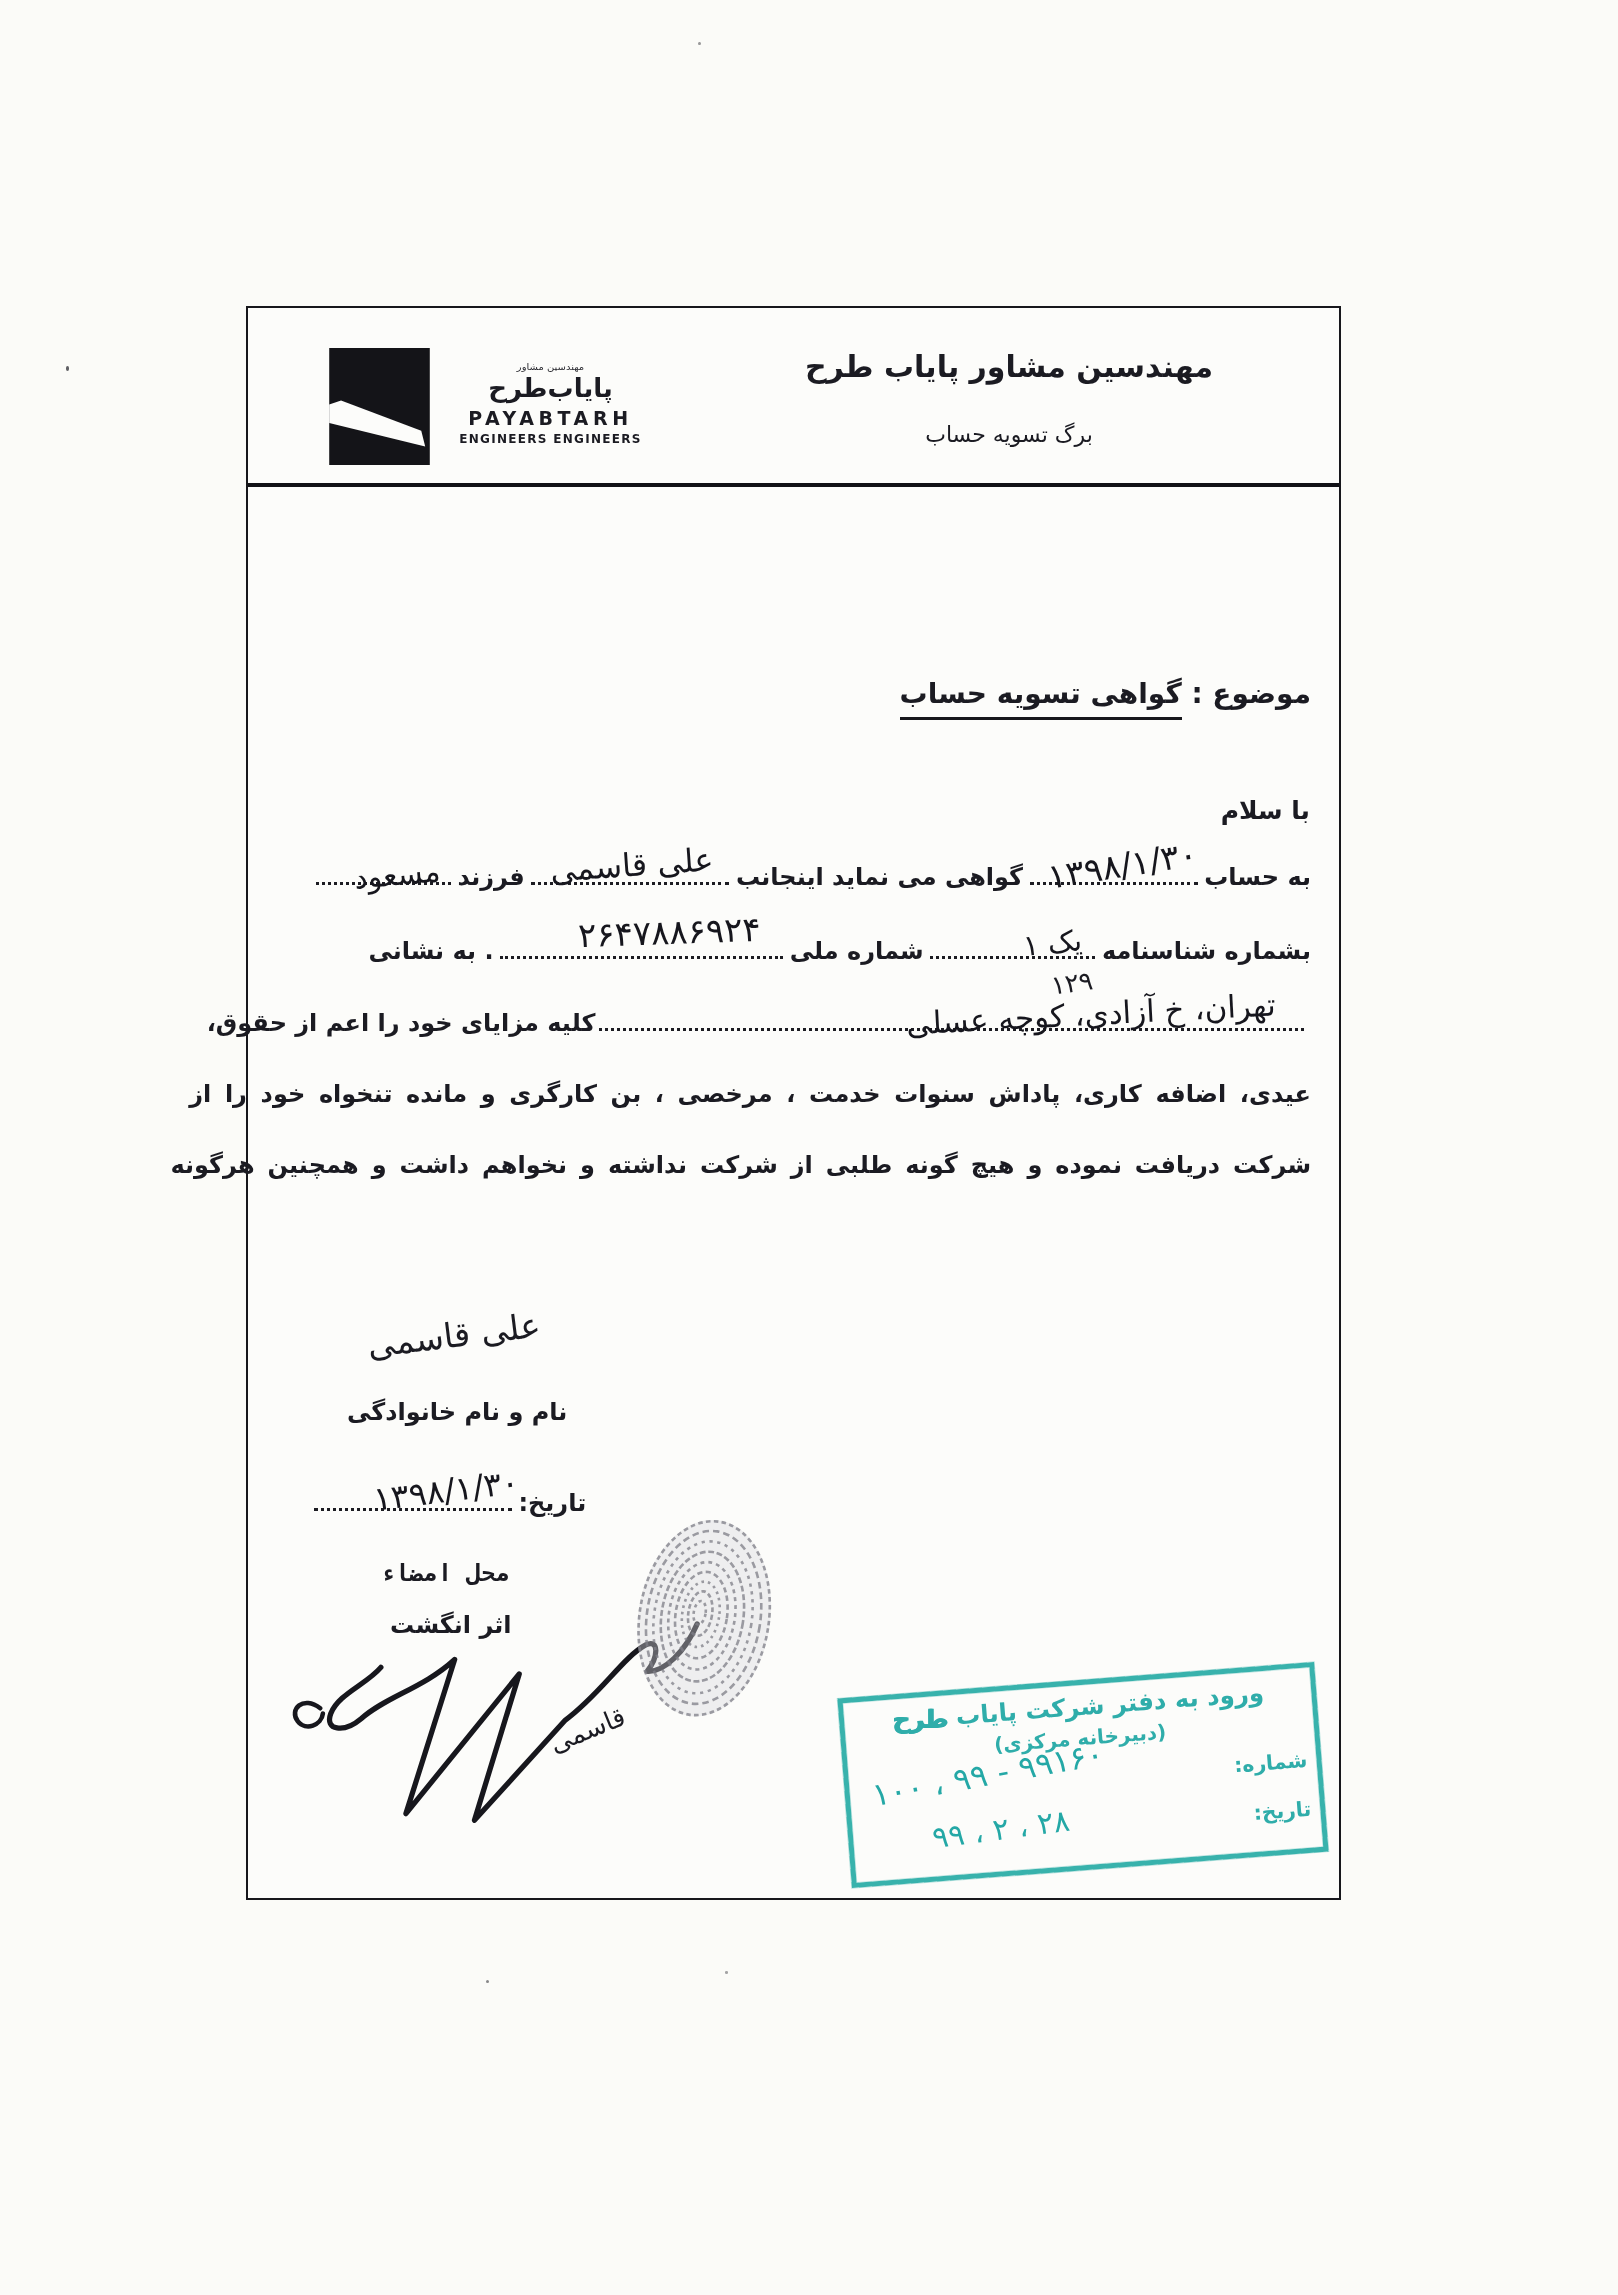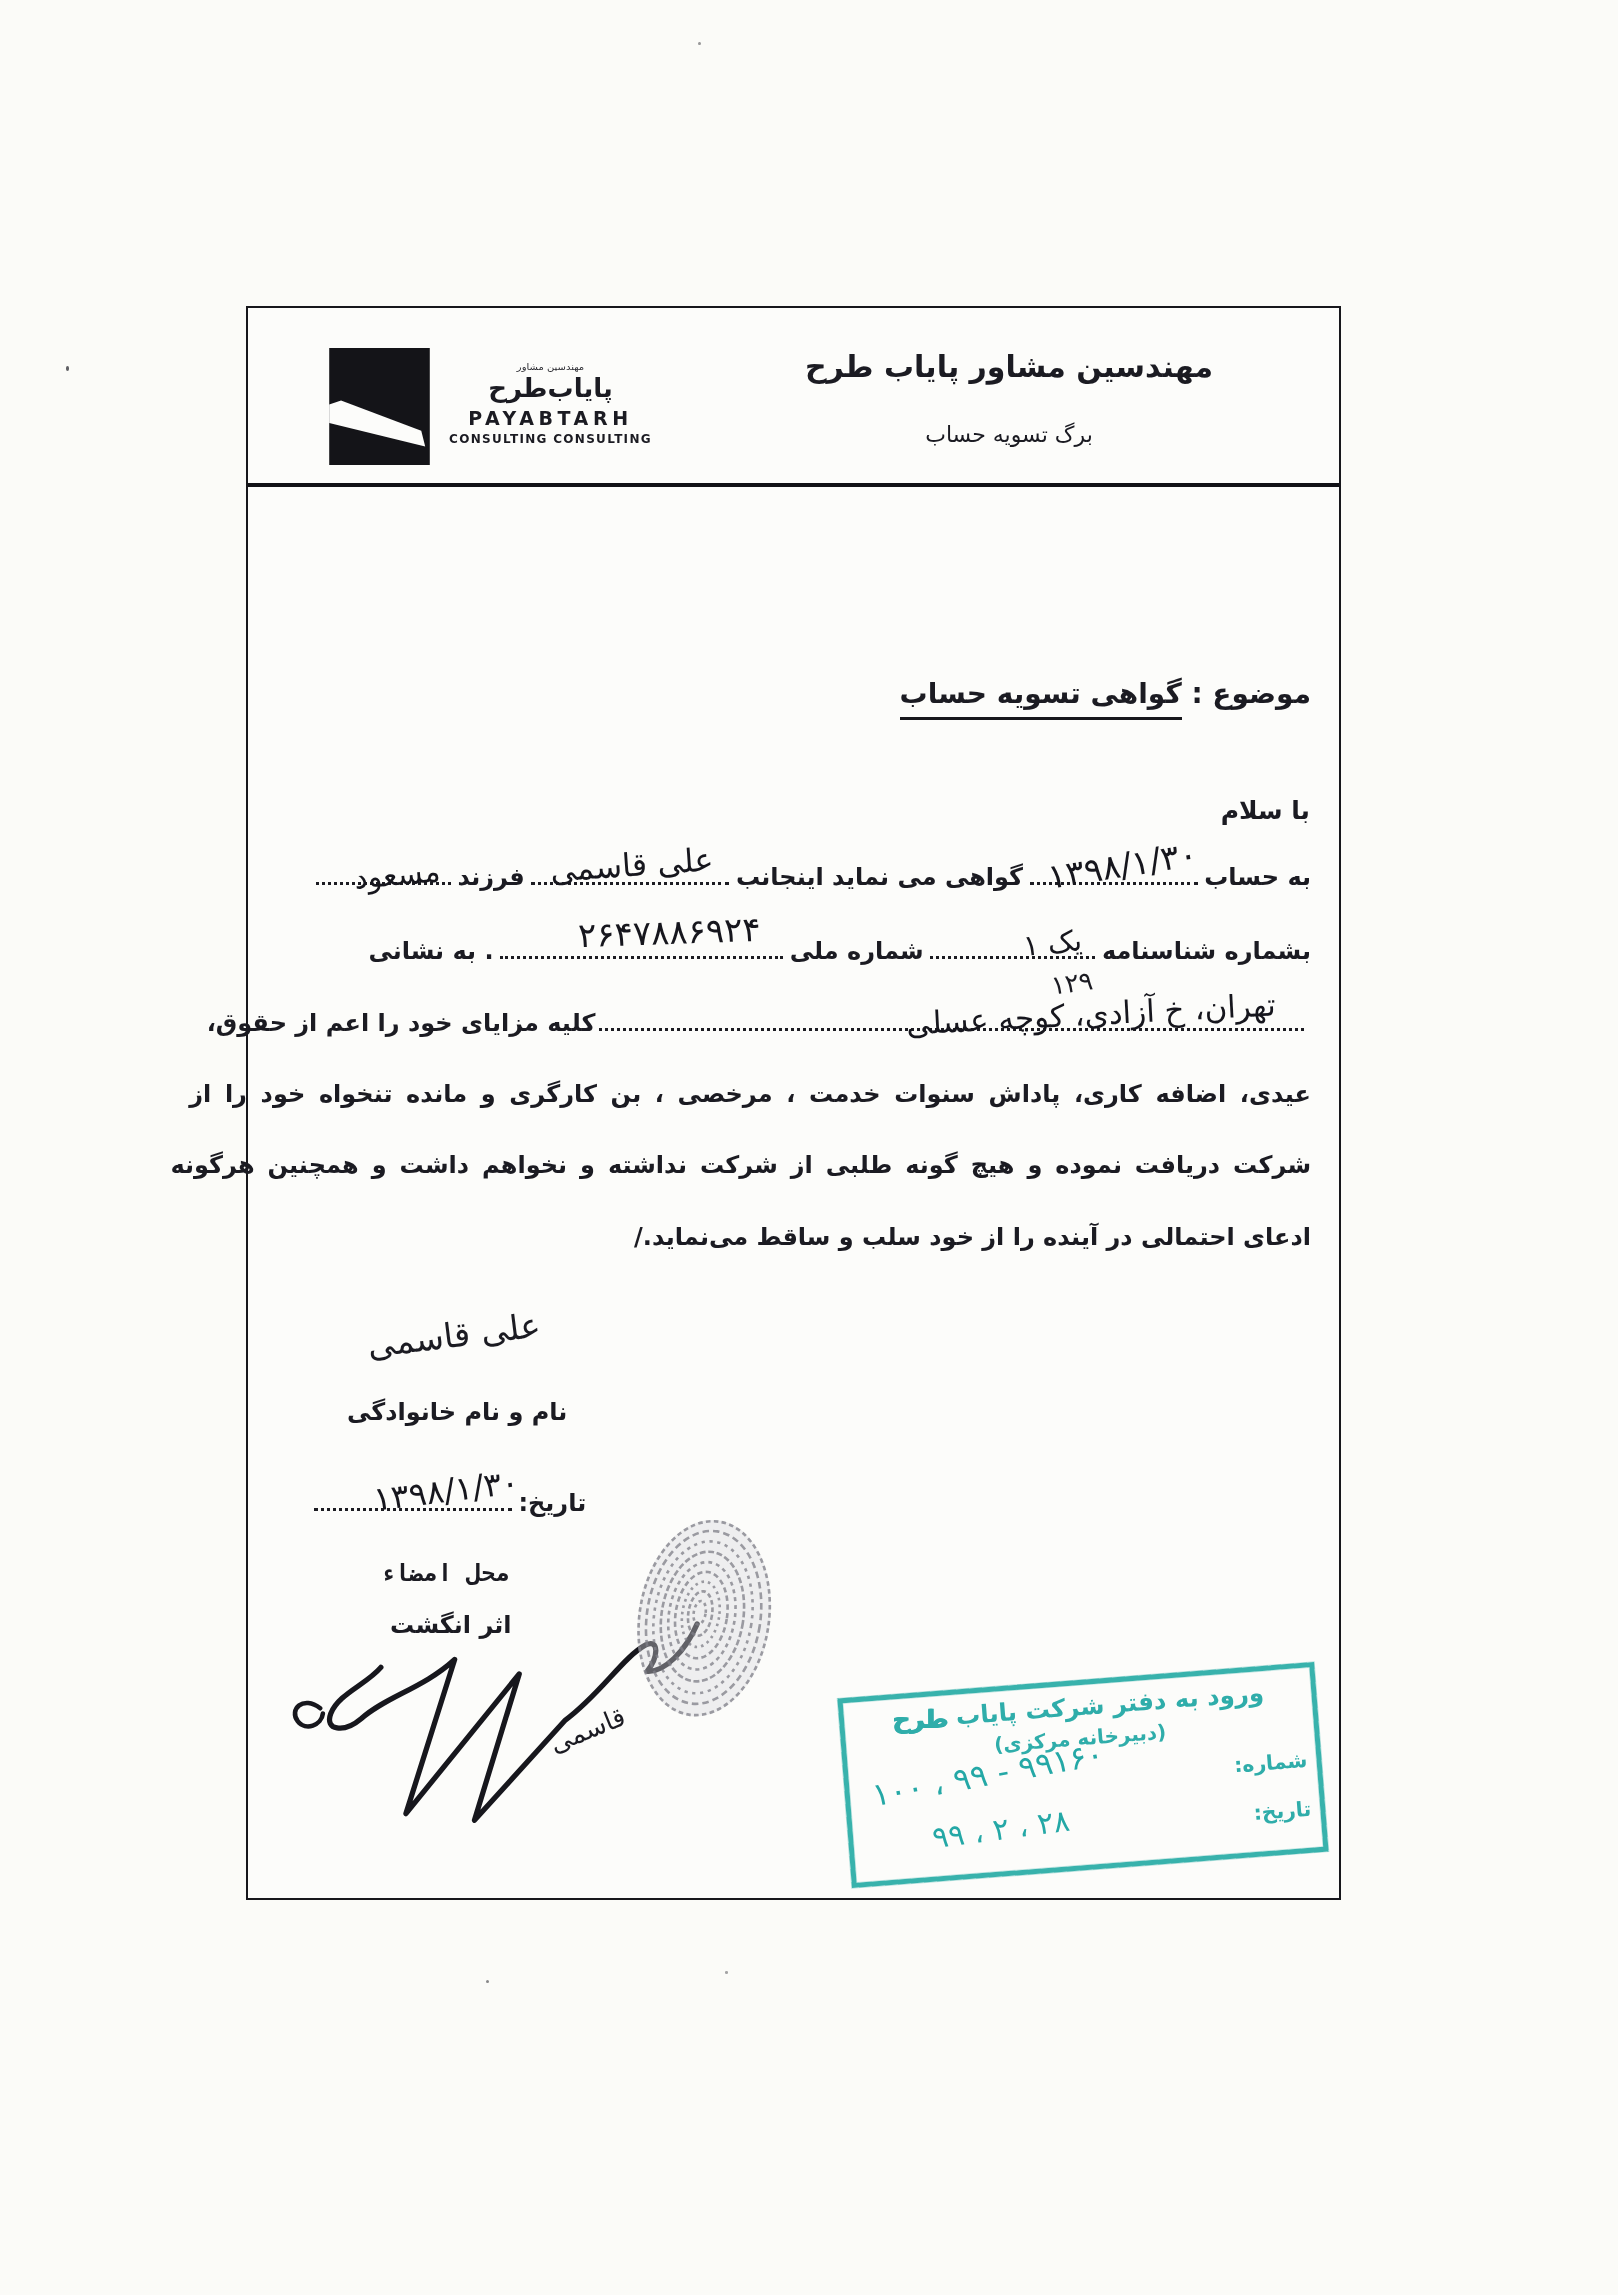--- a/index.html
+++ b/index.html
@@ -87,21 +87,21 @@
 
   <div class="letterhead">
     <svg class="logo-mark" viewBox="0 0 153 178" xmlns="http://www.w3.org/2000/svg">
       <rect x="0" y="0" width="153" height="178" fill="#141418"></rect>
       <polygon points="0,86 18,80 140,126 146,150 0,114" fill="#fcfcfa"></polygon>
     </svg>
     <div class="logo-text">
       <div class="logo-fa-small">مهندسین مشاور</div>
       <div class="logo-fa-name">پایاب‌طرح</div>
       <div class="logo-latin">PAYABTARH</div>
-      <div class="logo-latin-sub">CONSULTING CONSULTING</div>
+      <div class="logo-latin-sub">ENGINEERS ENGINEERS</div>
     </div>
     <div class="head-titles">
       <div class="head-title-1">مهندسین مشاور پایاب طرح</div>
       <div class="head-title-2">برگ تسویه حساب</div>
     </div>
   </div>
 
   <div class="subject">
     <span>موضوع :</span>
     <span class="subject-value">گواهی تسویه حساب</span>
@@ -116,21 +116,20 @@
   <div class="bline l2">
     <span>بشماره شناسنامه</span><span class="slot w-id"><span class="hw hw-id">یک ۱</span></span><span>شماره ملی</span><span class="slot w-nid"><span class="hw hw-nid">۲۶۴۷۸۸۶۹۲۴</span></span><span>. به نشانی</span>
   </div>
 
   <div class="bline l3">
     <span class="slot w-addr"><span class="hw hw-addr">تهران، خ آزادی، کوچه عسلی</span><span class="hw-houseno">۱۲۹</span></span><span>کلیه مزایای خود را اعم از حقوق،</span>
   </div>
 
   <div class="bline l5">شرکت دریافت نموده و هیچ گونه طلبی از شرکت نداشته و نخواهم داشت و همچنین هرگونه</div>
   <div class="bline l4">عیدی، اضافه کاری،  پاداش سنوات خدمت ، مرخصی ، بن کارگری و مانده تنخواه خود را از</div>
-  <div class="bline l6">ادعای احتمالی در آینده را از خود سلب و ساقط می‌نماید./</div>
 
   <div class="sig-name">علی قاسمی</div>
   <div class="sig-name-label">نام و نام خانوادگی</div>
 
   <div class="sig-date-row">
     <span>تاریخ:</span><span class="slot w-sigdate"><span class="hw hw-date2">۱۳۹۸/۱/۳۰</span></span>
   </div>
 
   <div class="sig-place-label">محل امضاء</div>
   <div class="sig-finger-label">اثر انگشت</div>

